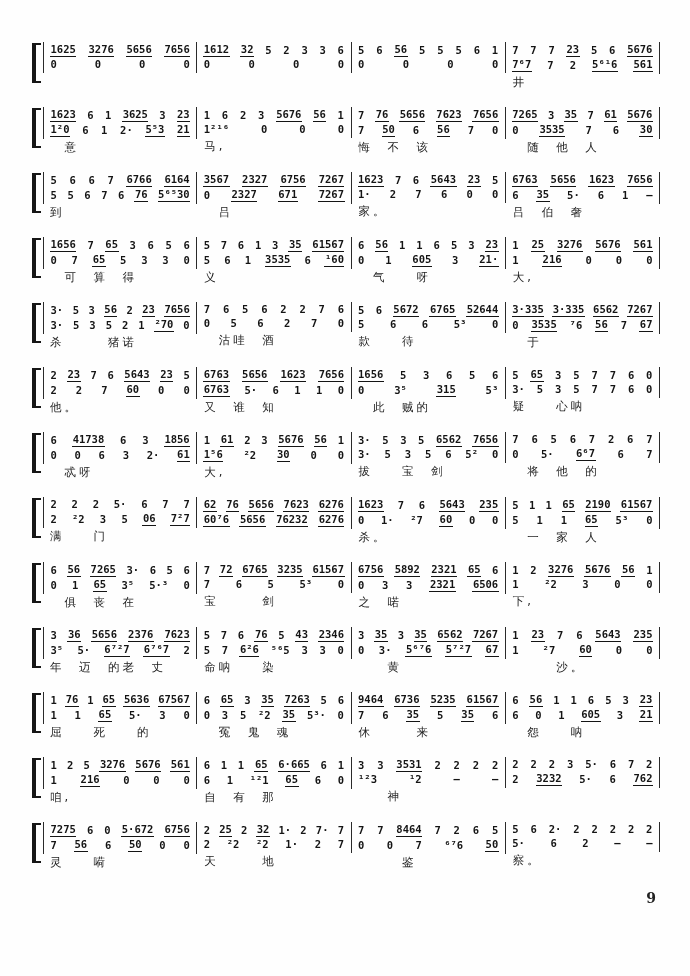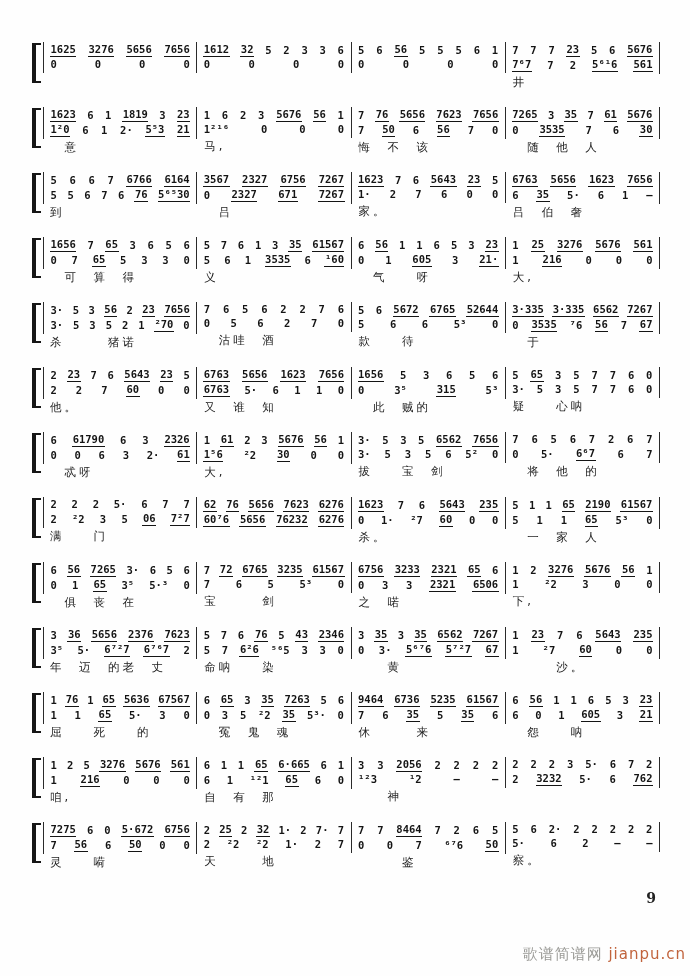--- a/index.html
+++ b/index.html
@@ -133,21 +133,21 @@
       </div>
       <div class="system">
         <div class="bracket"></div>
         <div class="measures">
           <div class="measure">
             <div class="notes">
               <div class="noteline melody">
                 <span class="group beam">1623</span>
                 <span class="group">6</span>
                 <span class="group">1</span>
-                <span class="group beam">1819</span>
+                <span class="group beam">3625</span>
                 <span class="group">3</span>
                 <span class="group beam">23</span>
               </div>
               <div class="noteline accomp">
                 <span class="group beam">1²0</span>
                 <span class="group">6</span>
                 <span class="group">1</span>
                 <span class="group">2·</span>
                 <span class="group beam">5⁵3</span>
                 <span class="group beam">21</span>
@@ -572,24 +572,24 @@
           </div>
         </div>
       </div>
       <div class="system">
         <div class="bracket"></div>
         <div class="measures">
           <div class="measure">
             <div class="notes">
               <div class="noteline melody">
                 <span class="group">6</span>
-                <span class="group beam">61790</span>
-                <span class="group">6</span>
-                <span class="group">3</span>
-                <span class="group beam">2326</span>
+                <span class="group beam">41738</span>
+                <span class="group">6</span>
+                <span class="group">3</span>
+                <span class="group beam">1856</span>
               </div>
               <div class="noteline accomp">
                 <span class="group">0</span>
                 <span class="group">0</span>
                 <span class="group">6</span>
                 <span class="group">3</span>
                 <span class="group">2·</span>
                 <span class="group beam">61</span>
               </div>
             </div>
@@ -789,21 +789,21 @@
                 <span class="group">5³</span>
                 <span class="group">0</span>
               </div>
             </div>
             <div class="lyric">宝　　　剑</div>
           </div>
           <div class="measure">
             <div class="notes">
               <div class="noteline melody">
                 <span class="group beam">6756</span>
-                <span class="group beam">3233</span>
+                <span class="group beam">5892</span>
                 <span class="group beam">2321</span>
                 <span class="group beam">65</span>
                 <span class="group">6</span>
               </div>
               <div class="noteline accomp">
                 <span class="group">0</span>
                 <span class="group">3</span>
                 <span class="group">3</span>
                 <span class="group beam">2321</span>
                 <span class="group beam">6506</span>
@@ -1054,21 +1054,21 @@
                 <span class="group">0</span>
               </div>
             </div>
             <div class="lyric">自　有　那</div>
           </div>
           <div class="measure">
             <div class="notes">
               <div class="noteline melody">
                 <span class="group">3</span>
                 <span class="group">3</span>
-                <span class="group beam">2056</span>
+                <span class="group beam">3531</span>
                 <span class="group">2</span>
                 <span class="group">2</span>
                 <span class="group">2</span>
                 <span class="group">2</span>
               </div>
               <div class="noteline accomp">
                 <span class="group">¹²3</span>
                 <span class="group">¹2</span>
                 <span class="group">–</span>
                 <span class="group">–</span>
@@ -1186,14 +1186,13 @@
                 <span class="group">–</span>
                 <span class="group">–</span>
               </div>
             </div>
             <div class="lyric">察。</div>
           </div>
         </div>
       </div>
     </div>
   <div class="pagenum">9</div>
-  <div class="watermark"><span class="wm-name">歌谱简谱网</span><span> </span><a class="wm-link" href="#">jianpu.cn</a></div>
 </div>
 
 </body></html>

